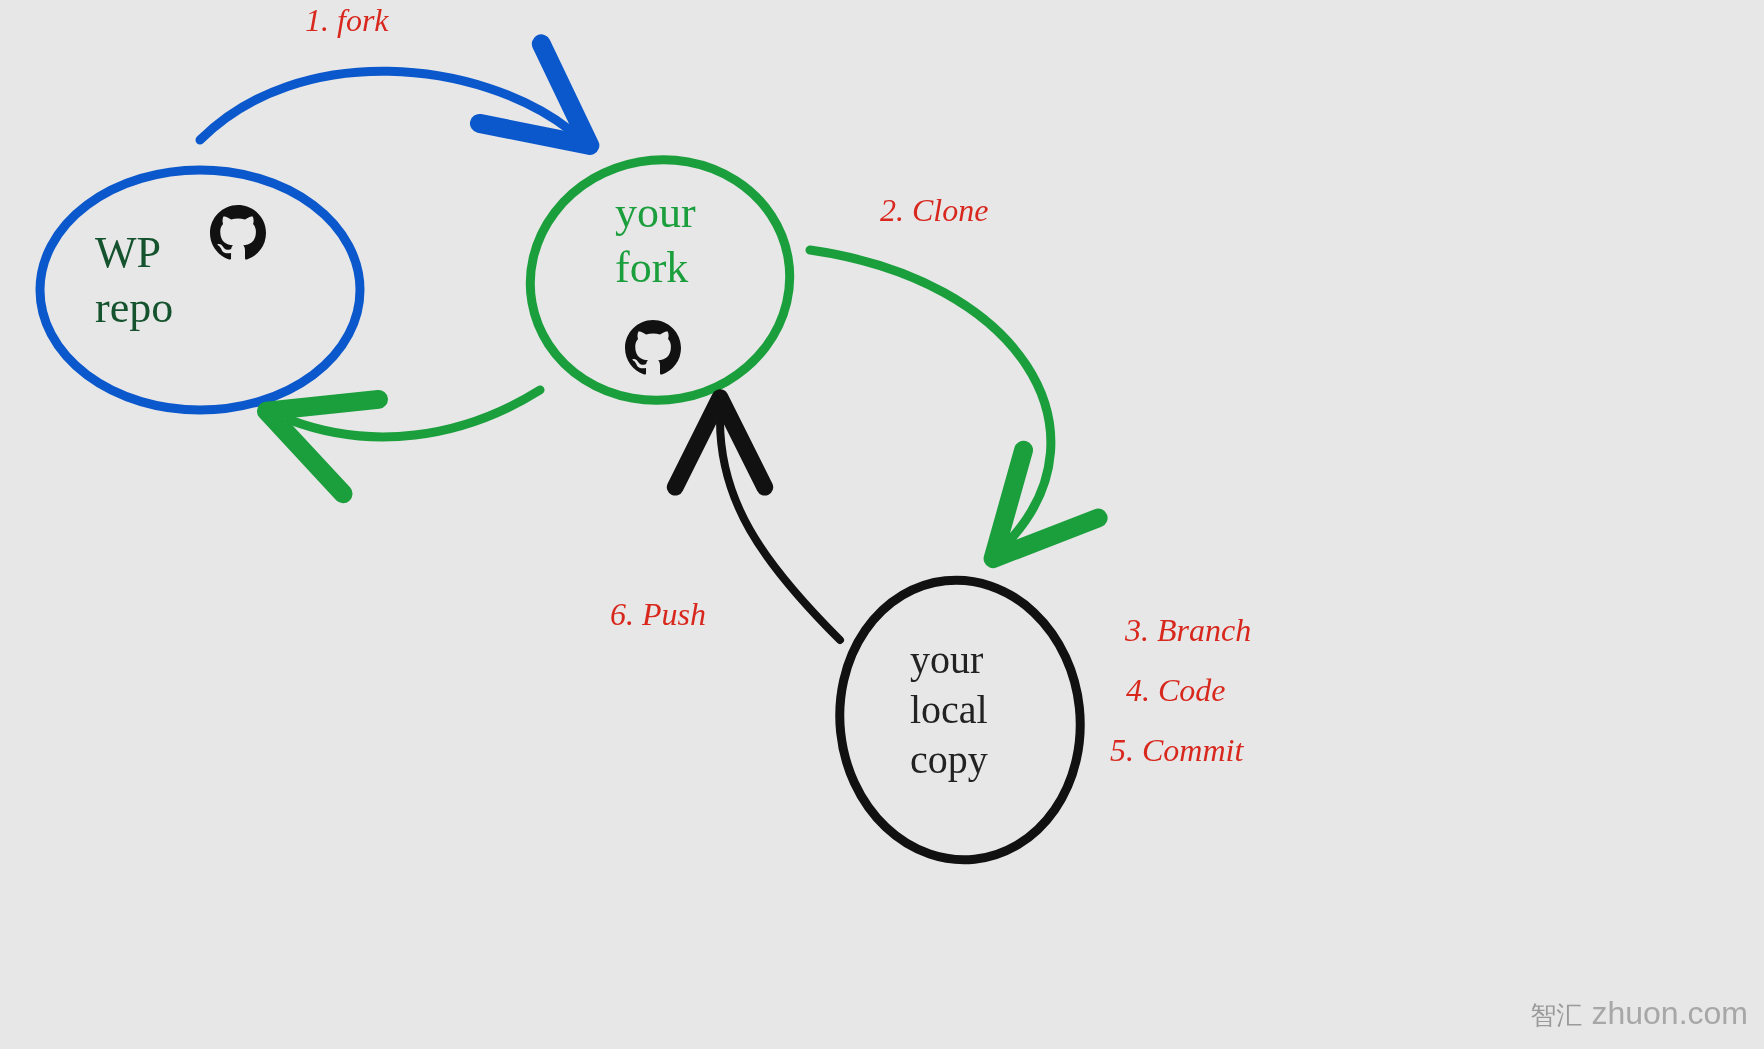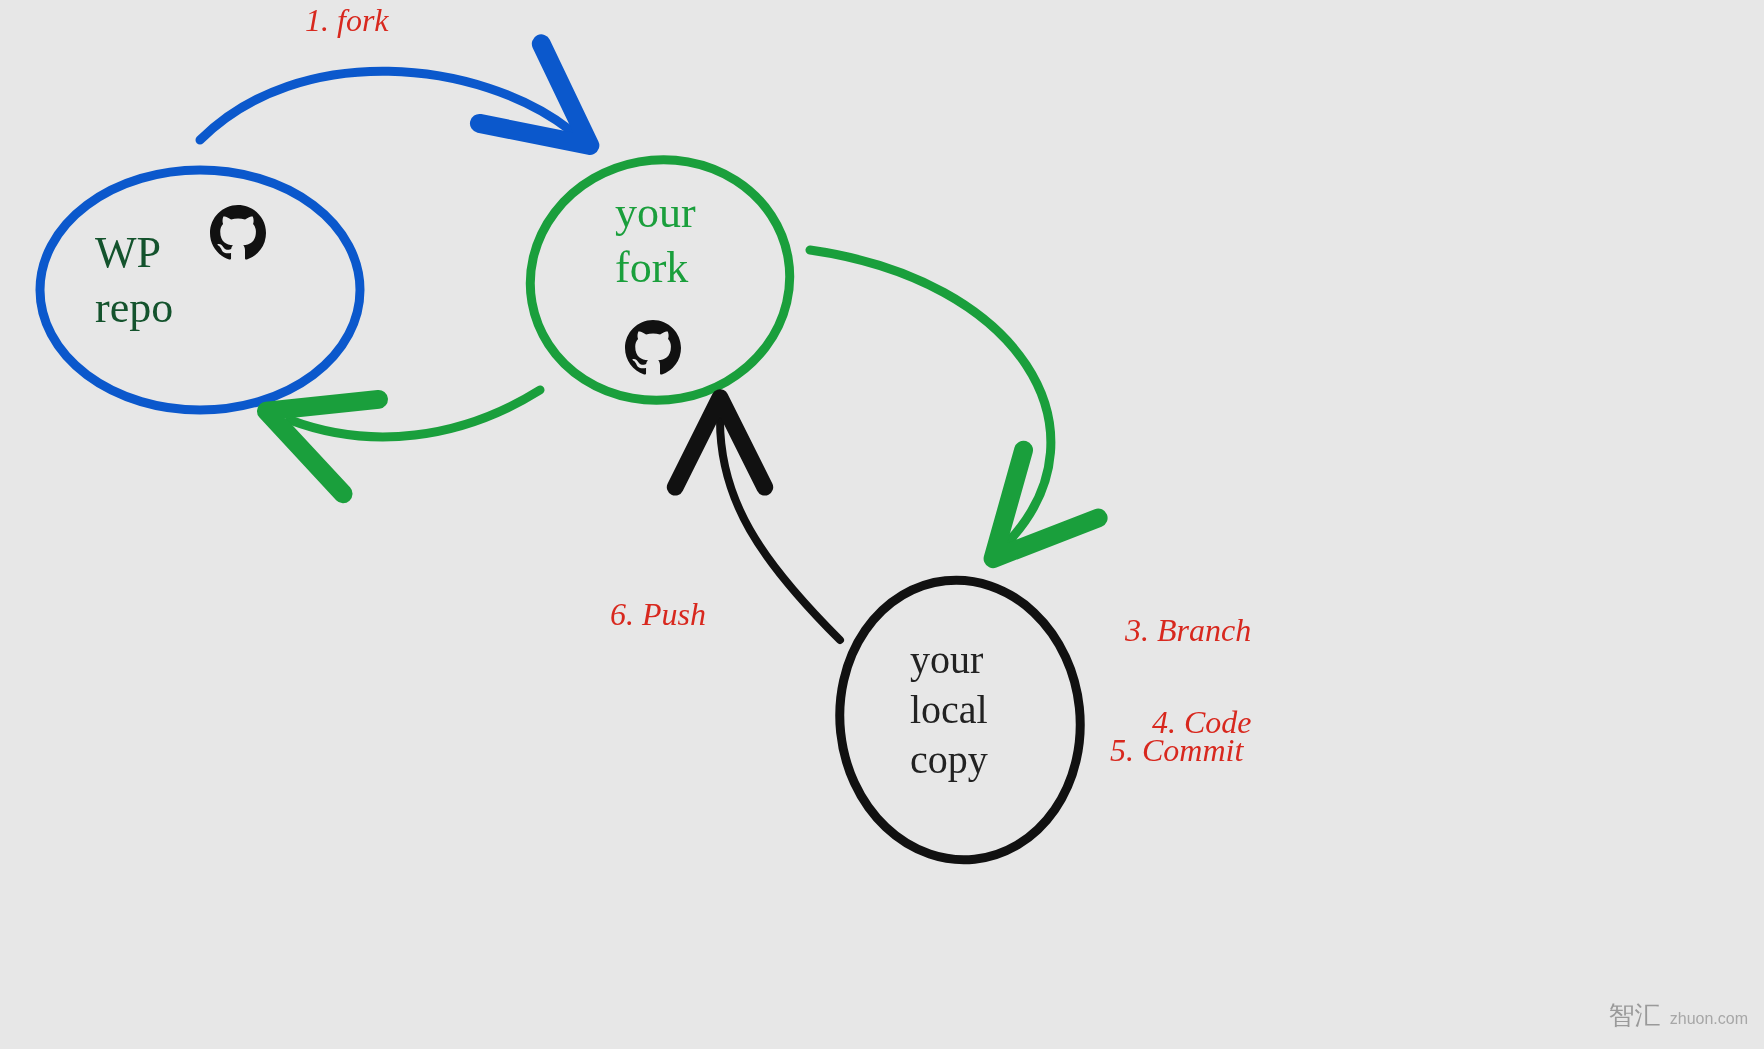--- a/index.html
+++ b/index.html
@@ -34,21 +34,21 @@
   .step-label   { color: #d8281e; font-style: italic; font-size: 32px; }
   .watermark    {
     position: absolute;
     right: 16px;
     bottom: 16px;
     font-family: "Microsoft YaHei", "Heiti SC", sans-serif;
     font-size: 26px;
     color: #9a9a9a;
     font-style: normal;
   }
-  .watermark .dom { font-family: Arial, sans-serif; font-size: 16px; color: #a7a7a7; margin-left: 2px; }
+  .watermark .dom { font-family: Arial, sans-serif; font-size: 32px; color: #a7a7a7; margin-left: 2px; }
   .gh-icon {
     position: absolute;
     width: 56px;
     height: 56px;
   }
 </style>
 </head>
 <body>
 
 <div class="stage">
@@ -101,22 +101,23 @@
 
   <div class="label node-label" style="left:95px;  top:225px;">WP
 repo</div>
   <div class="label node-label green" style="left:615px; top:185px;">your
 fork</div>
   <div class="label node-label black" style="left:910px; top:635px; font-size:40px;">your
 local
 copy</div>
 
   <div class="label step-label" style="left:305px;  top:0px;">1. fork</div>
+  <div class="label step-label" style="left:880px;  top:190px;">2. Clone</div>
   <div class="label step-label" style="left:1110px; top:610px;margin-left:15px;">3. Branch</div>
-  <div class="label step-label" style="left:1152px; top:670px;margin-top:32px;">4. Code</div>
+  <div class="label step-label" style="left:1126px; top:670px;">4. Code</div>
   <div class="label step-label" style="left:1110px; top:730px;">5. Commit</div>
   <div class="label step-label" style="left:610px;  top:594px;">6. Push</div>
 
   <div class="watermark">
     <span>智汇</span>
     <span class="dom">zhuon.com</span>
   </div>
 </div>
 
 </body></html>

